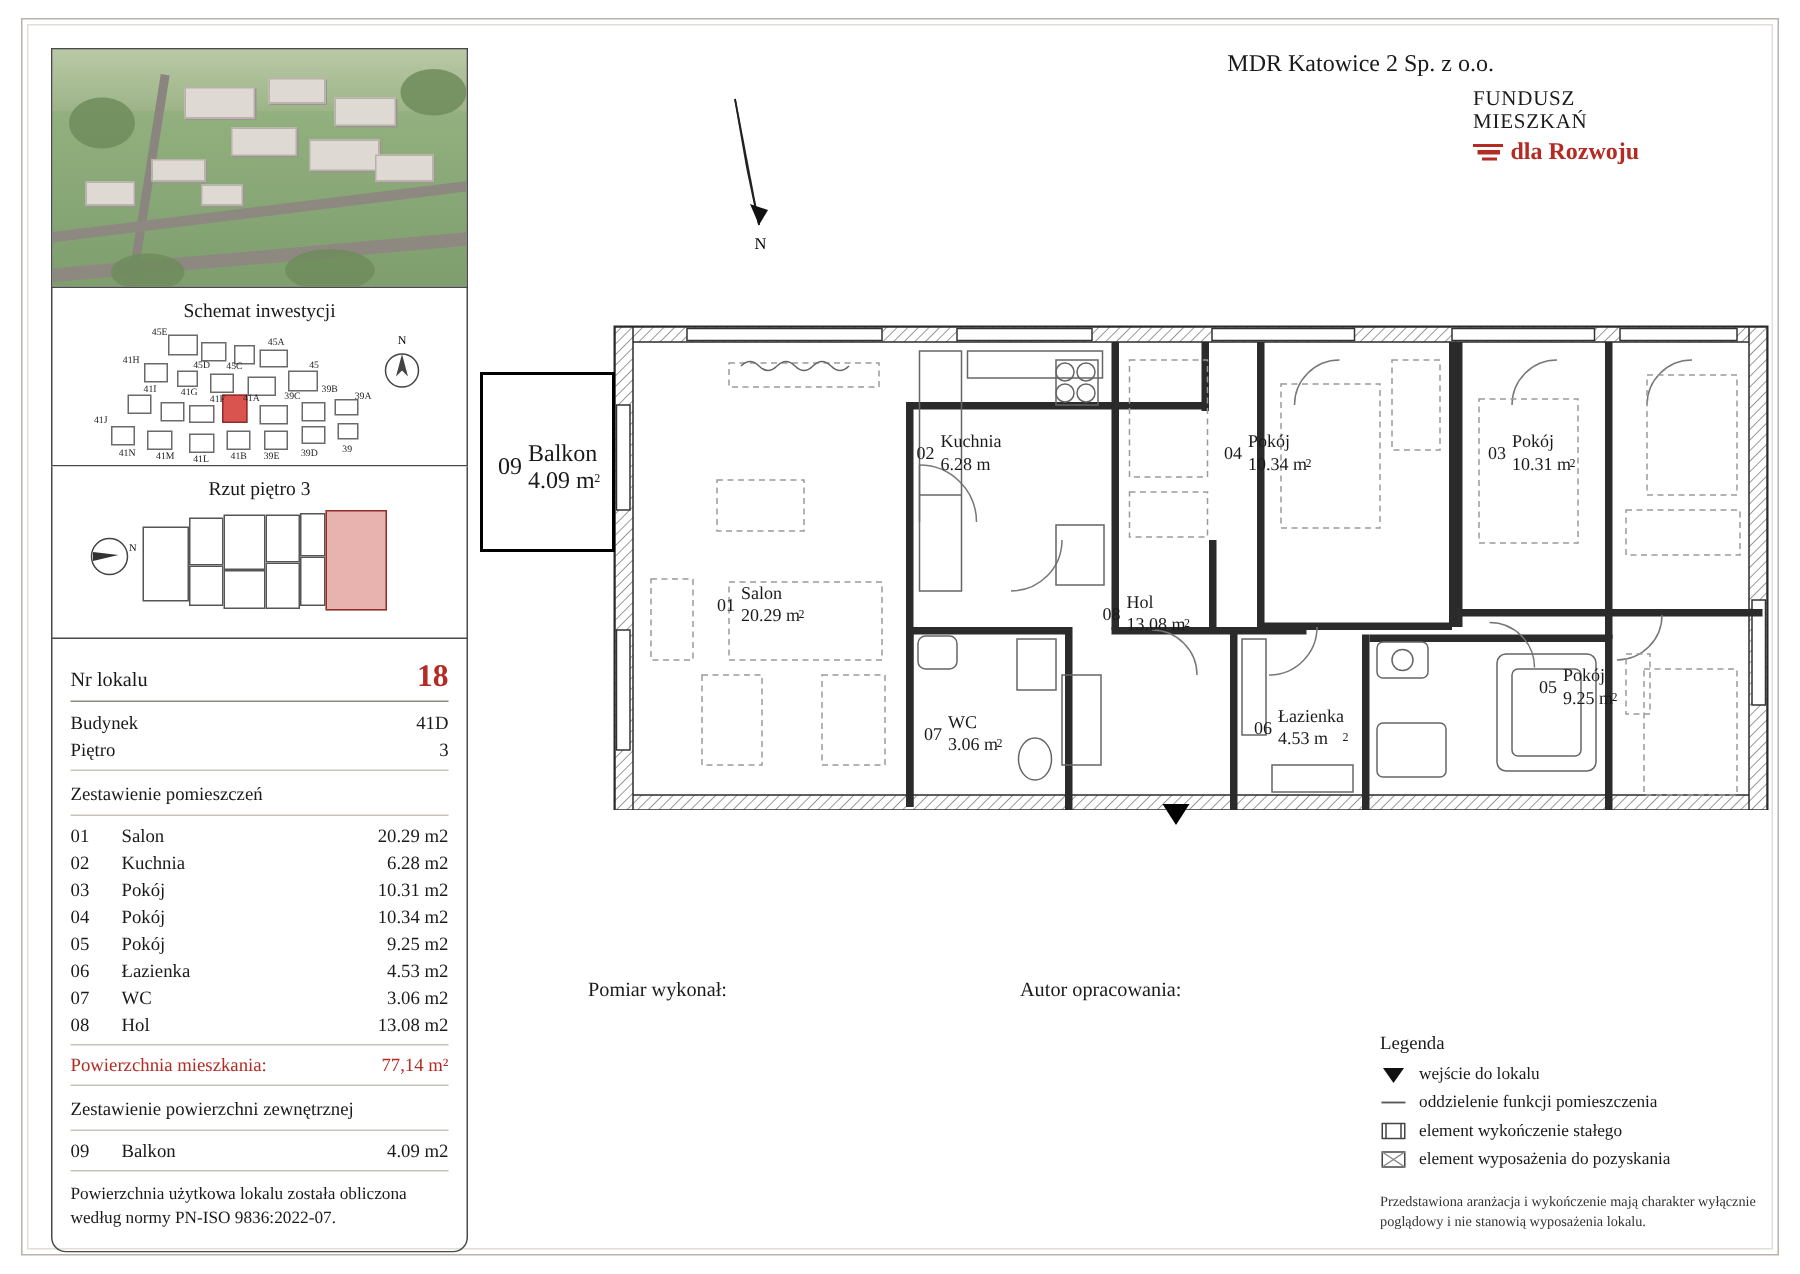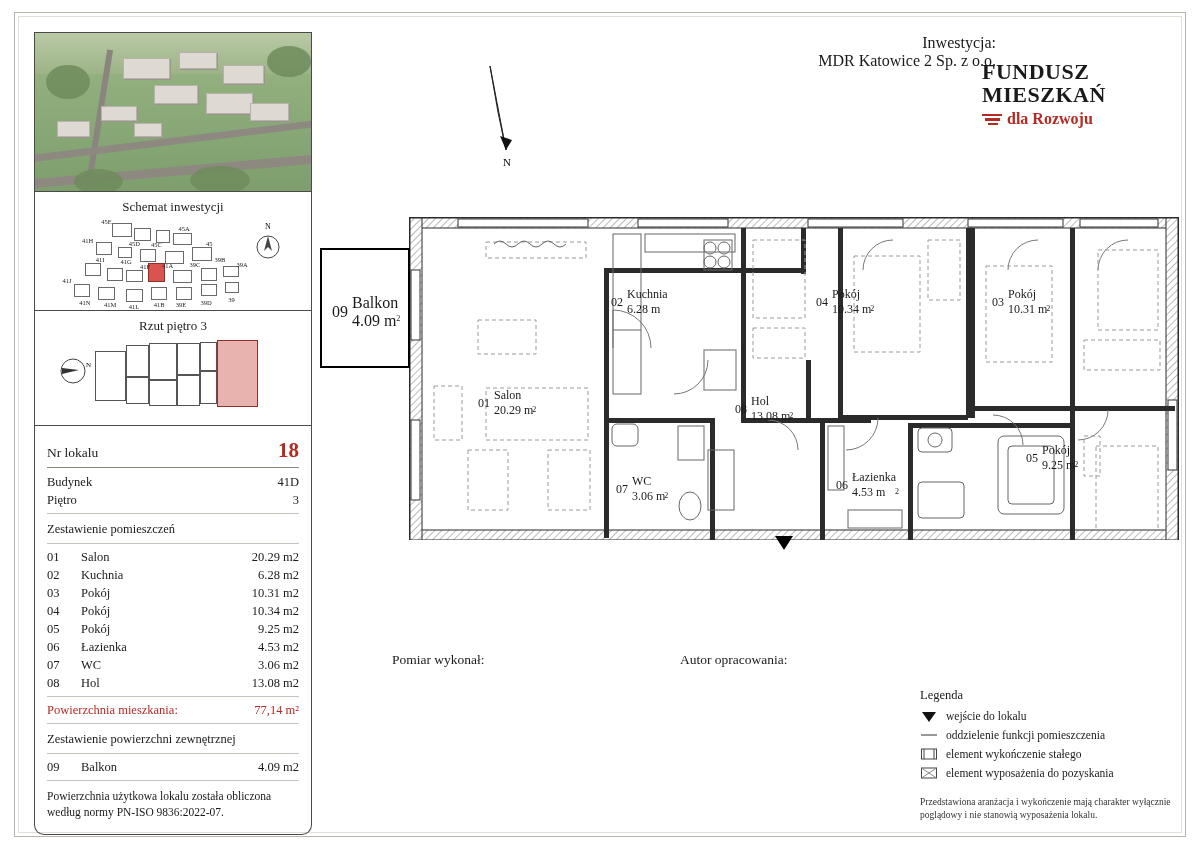--- a/index.html
+++ b/index.html
@@ -71,21 +71,21 @@
   .row .val { text-align:right; white-space:nowrap; }
   .hdr-row { font-size:13.5px; align-items:baseline; }
   .hdr-row .val { font-size:21px; color:#b32b23; font-weight:bold; }
   .sep { border-bottom:1px solid #8d8880; margin:3px 0 5px; }
   .sep-thin { border-bottom:1px solid #c8c3bc; margin:4px 0; }
   .section-label { padding:4px 0 2px; font-size:12.5px; }
   .total { color:#b32b23; }
   .total .val { color:#b32b23; }
   .note { font-size:11.5px; line-height:1.35; margin-top:8px; }
   .logo { position:absolute; right:34px; top:30px; text-align:left; width:150px; }
-  .logo .l1 { font-size:22px; font-weight:bold; letter-spacing:.5px; line-height:1.05;}
+  .logo .l1 { font-size:14px; font-weight:normal; letter-spacing:.5px; line-height:1.05;}
   .logo .l3 { font-size:16px; font-weight:bold; color:#b32b23; margin-top:4px; }
   .logo .bars { display:inline-block; width:20px; vertical-align:middle; margin-right:5px;}
   .logo .bars i { display:block; height:2.5px; background:#b32b23; margin-bottom:2px; }
   .logo .bars i:nth-child(1){width:20px;} .logo .bars i:nth-child(2){width:15px;margin-left:3px;}
   .logo .bars i:nth-child(3){width:10px;margin-left:6px;}
 
   .hdr-group { position:absolute; right:34px; top:30px; width:460px; height:92px; }
   .hdr-texts { position:absolute; right:170px; top:4px; text-align:right; }
 
   .north-arrow { position:absolute; left:476px; top:62px; width:44px; height:110px; }
@@ -299,21 +299,20 @@
     <div class="note">
       <div>Powierzchnia użytkowa lokalu została obliczona</div>
       <div>według normy PN-ISO 9836:2022-07.</div>
 
     </div>
   </div>
 </div>
 
 <div class="hdr-group">
   <div class="hdr-texts">
-    <div class="line1">Inwestycja:</div>
     <div class="line3">MDR Katowice 2 Sp. z o.o.</div>
   </div>
   <div class="logo">
     <div class="l1">FUNDUSZ</div>
     <div class="l1">MIESZKAŃ</div>
     <div class="l3">
       <span class="bars"><i></i><i></i><i></i></span><span>dla Rozwoju</span>
     </div>
   </div>
 </div>

